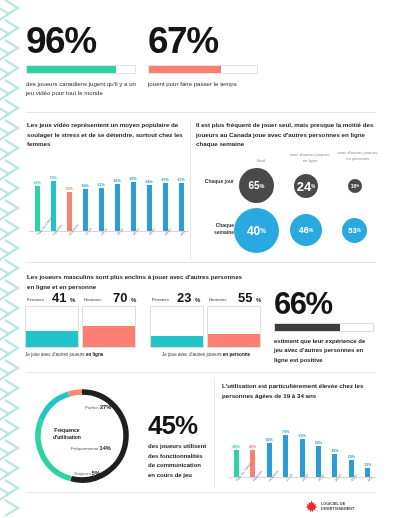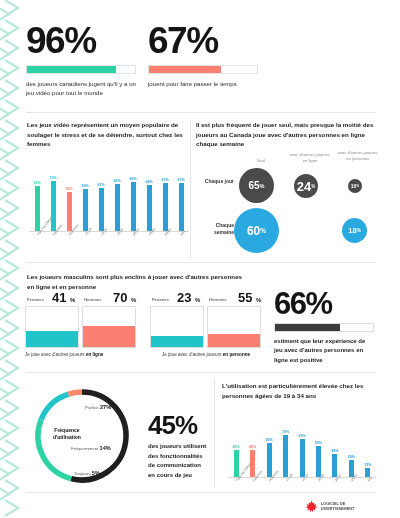--- a/index.html
+++ b/index.html
@@ -218,25 +218,29 @@
     <div class="circ" id="c01" style="left:98px; top:24px; width:24px; height:24px; background:#4a4a4a;">
       <span class="n" style="font-size:13px">24</span>
         <span class="p" style="font-size:4.5px">%</span>
     </div>
     <div class="circ" id="c02" style="left:152px; top:29px; width:14px; height:14px; background:#4a4a4a;">
       <span class="n" style="font-size:5px">10</span>
         <span class="p" style="font-size:3.2px">%</span>
     </div>
 
     <div class="circ" id="c10" style="left:38px; top:58px; width:45px; height:45px; background:#29a9e0;">
-      <span class="n" style="font-size:12px">60</span>
+      <span class="n" style="font-size:12px">40</span>
         <span class="p" style="font-size:6.5px">%</span>
     </div>
+    <div class="circ" id="c11" style="left:94px; top:64px; width:32px; height:32px; background:#29a9e0;">
+      <span class="n" style="font-size:9px">46</span>
+        <span class="p" style="font-size:5px">%</span>
+    </div>
     <div class="circ" id="c12" style="left:146px; top:68px; width:25px; height:25px; background:#29a9e0;">
-      <span class="n" style="font-size:7.5px">18</span>
+      <span class="n" style="font-size:7.5px">53</span>
         <span class="p" style="font-size:4.5px">%</span>
     </div>
   </div>
 
   <div class="sechead" style="left:27px; top:272px; width:215px;">Les joueurs masculins sont plus enclins à jouer avec d'autres personnes en ligne et en personne</div>
 
   <div class="gname" style="left:27px; top:297px;">Femmes</div>
   <div class="gval" style="left:52px; top:290px;">41</div>
   <div class="gpct" style="left:70px; top:297px;">%</div>
   <div class="gbox" style="left:25px; top:306px; width:54px; height:42px;">

